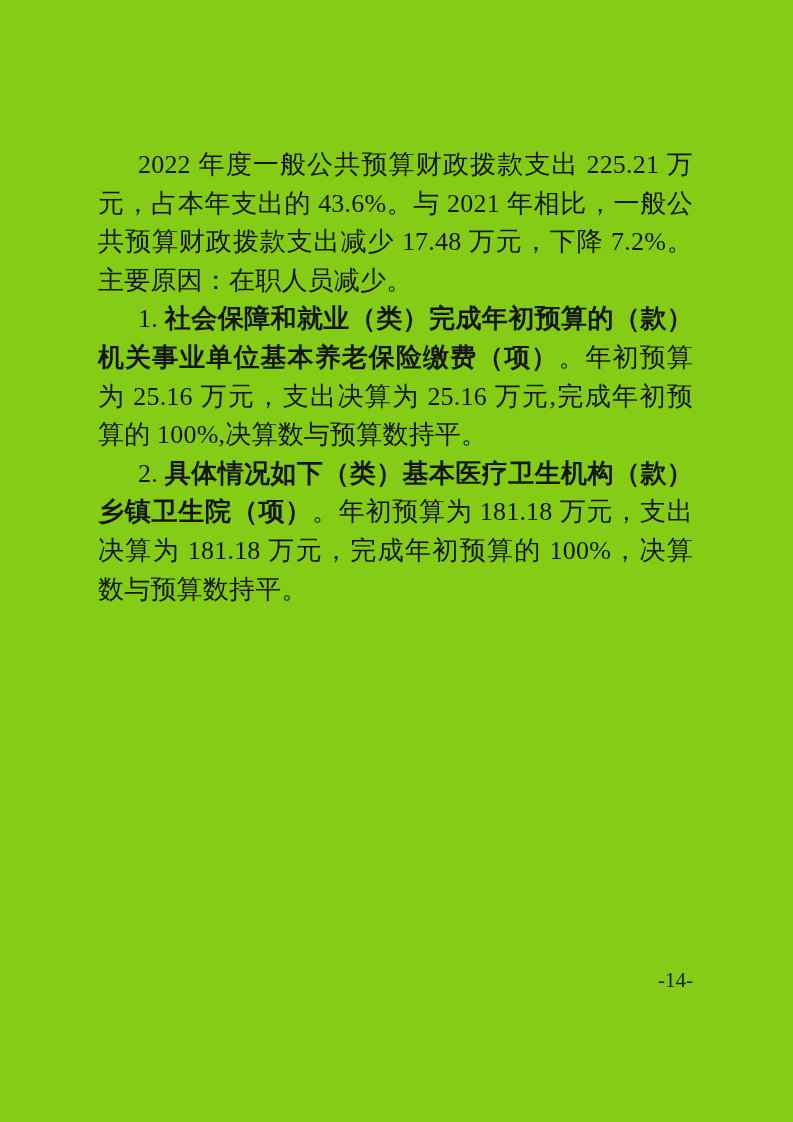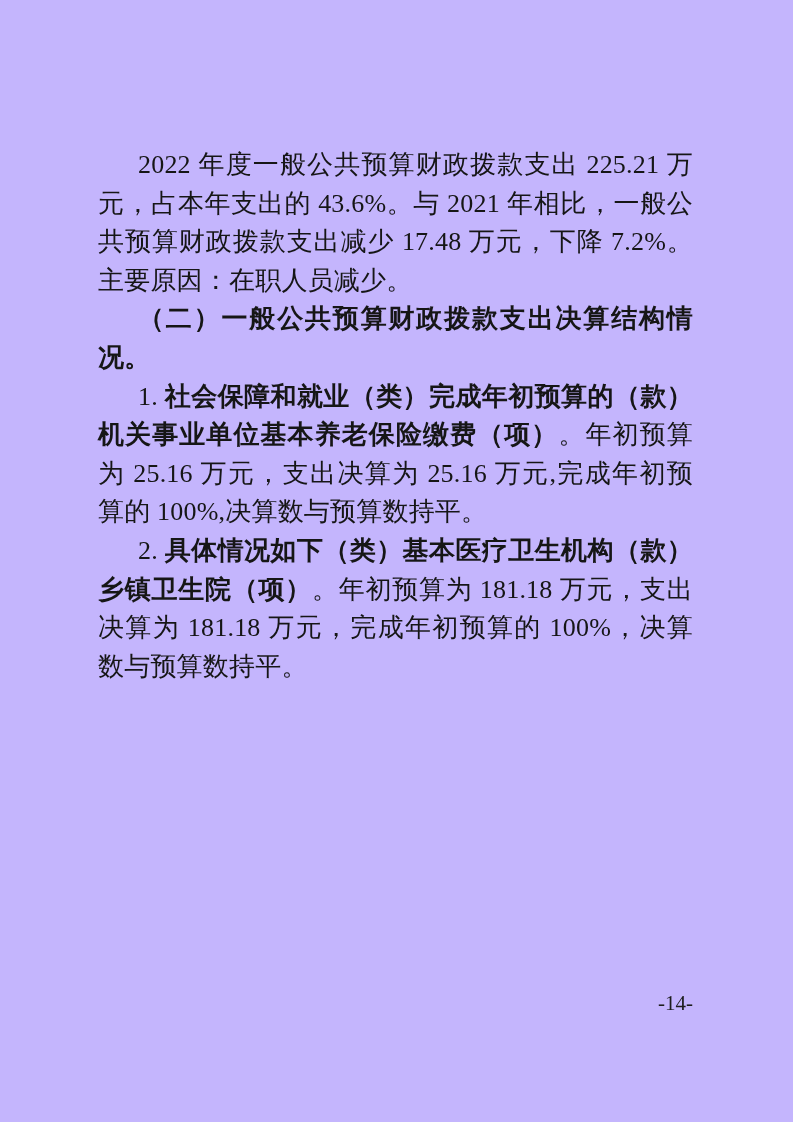--- a/index.html
+++ b/index.html
@@ -4,21 +4,21 @@
 <style>
   html, body {
     margin: 0;
     padding: 0;
     background: #ffffff;
   }
   .sheet {
     position: relative;
     width: 793px;
     height: 1122px;
-    background: #c4b5fd;
+    background: #84cc16;
     overflow: hidden;
     font-family: "Liberation Serif", "DejaVu Serif", serif;
     color: #161616;
   }
   .content {
     position: absolute;
     left: 98px;
     top: 146px;
     width: 595px;
     font-size: 26px;
@@ -31,39 +31,38 @@
     margin: 0;
     padding: 0;
     text-indent: 40px;
     word-break: break-all;
   }
   .bold {
     font-weight: 700;
   }
   .page-number {
     position: absolute;
-    top: 991px;
+    top: 968px;
     left: 98px;
     width: 595px;
     text-align: right;
     font-size: 21px;
     line-height: 24px;
     color: #1d1d1d;
   }
 </style>
 </head>
 <body>
 
 <div class="sheet">
 
   <div class="content">
 
     <p><span>2022 年度一般公共预算财政拨款支出 225.21 万元，占本年支出的 43.6%。与 2021 年相比，一般公共预算财政拨款支出减少 17.48 万元，下降 7.2%。主要原因：在职人员减少。</span></p>
 
-    <p><span class="bold">（二）一般公共预算财政拨款支出决算结构情况。</span></p>
 
 
 
 
     <p><span>1. </span><span class="bold">社会保障和就业（类）完成年初预算的（款）机关事业单位基本养老保险缴费（项）</span><span>。年初预算为 25.16 万元，支出决算为 25.16 万元,完成年初预算的 100%,决算数与预算数持平。</span></p>
 
     <p><span>2. </span><span class="bold">具体情况如下（类）基本医疗卫生机构（款）乡镇卫生院（项）</span><span>。年初预算为 181.18 万元，支出决算为 181.18 万元，完成年初预算的 100%，决算数与预算数持平。</span></p>
 
   </div>
 

